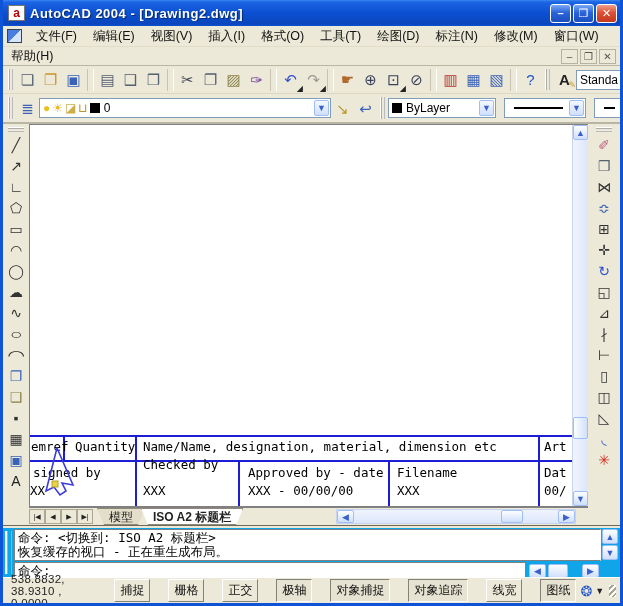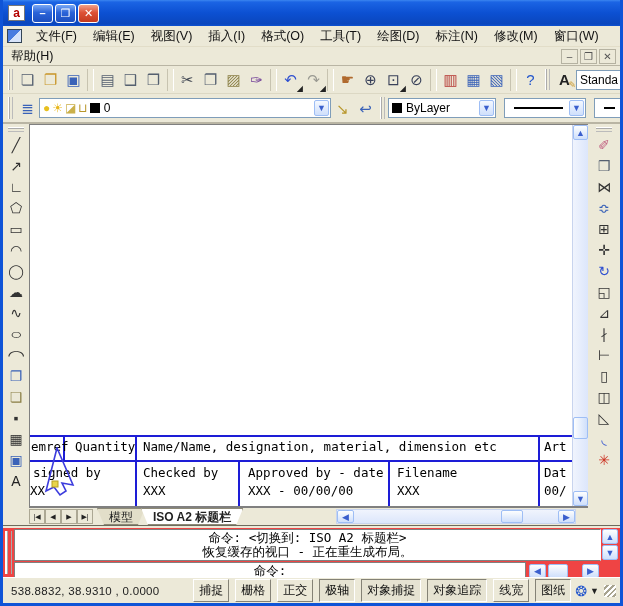--- a/index.html
+++ b/index.html
@@ -83,57 +83,58 @@
   .tab.active{background:#fff;font-weight:bold;z-index:2;}
   .hscroll{margin-left:auto;margin-top:1px;width:240px;height:15px;display:flex;
     background:linear-gradient(180deg,#f0f4fd,#dce6fb);border:1px solid #c8d4ee;}
   .hs-btn{width:17px;flex:0 0 17px;height:13px;}
   .htrack{flex:1;position:relative;}
   .hthumb{position:absolute;top:0;bottom:0;left:72%;width:22px;border-radius:2px;
     border:1px solid #9ebef5;background:linear-gradient(180deg,#fdfefe,#cfdffb);}
   .corner{width:12px;}
   
   .cmd-sep{height:3px;flex:0 0 3px;background:#ECE9D8;border-top:1px solid #6d6a5c;}
-  .cmdwin{height:49px;flex:0 0 49px;display:flex;background:#ef4444;padding:1px 2px 1px 0;text-align:center;}
+  .cmdwin{height:49px;flex:0 0 49px;display:flex;background:#0ea5e9;padding:1px 2px 1px 0;}
   .cmd-grip{width:7px;flex:0 0 7px;margin:2px 2px;border-left:3px ridge #fff;border-right:1px solid #aaa;}
   .cmd-col{flex:1;display:flex;flex-direction:column;}
   .cmd-history-row{flex:1;display:flex;}
   .cmd-history{flex:1;background:#fff;border:1px solid #808080;border-right-color:#fff;
     font-family:"DejaVu Sans Mono","Liberation Mono",monospace;font-size:12.5px;line-height:14px;
     padding:1px 3px;white-space:pre;overflow:hidden;}
   .cmd-vscroll{width:17px;flex:0 0 17px;display:flex;flex-direction:column;justify-content:flex-start;padding-left:1px;}
   .cmd-prompt-row{height:17px;flex:0 0 17px;display:flex;align-items:center;margin-top:1px;}
   .cmd-prompt{flex:1;height:17px;background:#fff;border:1px solid #808080;
     font-family:"DejaVu Sans Mono","Liberation Mono",monospace;font-size:12.5px;padding:0 3px;line-height:15px;}
   .cmd-hscroll{width:92px;flex:0 0 92px;display:flex;align-items:center;padding-left:3px;}
   .cmd-hscroll .scroll-btn{width:17px;height:14px;flex:0 0 17px;margin-right:2px;}
   .cmd-hthumb{width:20px;height:14px;border-radius:2px;border:1px solid #9ebef5;
     background:linear-gradient(180deg,#fdfefe,#cfdffb);margin-right:14px;}
   
   .statusbar{height:26px;flex:0 0 26px;display:flex;align-items:center;background:#ECE9D8;
     border-top:1px solid #fff;padding:0 4px;font-size:12px;}
   .coords{color:#222;font-size:11.5px;letter-spacing:.3px;padding-left:4px;}
   .toggles{margin-left:auto;display:flex;align-items:center;}
-  .toggle{margin-left:6px;padding:2px 5px;font-size:12px;color:#111;background:#ECE9D8;
+  .toggle{margin-left:18px;padding:2px 5px;font-size:12px;color:#111;background:#ECE9D8;
     border:1px solid;border-color:#fff #848276 #848276 #fff;white-space:nowrap;}
   .toggle.pressed{border-color:#848276 #fff #fff #848276;background:#e6e3d2;}
   .sat-icon{margin-left:4px;color:#2255cc;font-size:14px;}
   .status-caret{margin:0 3px;font-size:9px;color:#222;}
   .size-grip{width:12px;height:12px;margin-left:2px;background:
     repeating-linear-gradient(135deg,#fff 0 2px,#a8a490 2px 4px);}
   
   .cursor-arrow{position:absolute;}
 </style>
 </head>
 <body>
 
 <div class="window">
 
   <div class="titlebar">
     <div class="app-icon">a</div>
+    <div class="title-text">AutoCAD 2004 - [Drawing2.dwg]</div>
     <div class="winbtn">–</div>
     <div class="winbtn">❐</div>
     <div class="winbtn close">✕</div>
   </div>
 
   <div class="menurow r1">
     <div class="dwg-icon"></div>
     <div class="icon-strip">
 
     <span class="menu-item">文件(F)</span>
@@ -426,21 +427,21 @@
           <div class="tb-line" style="left:208px;top:335px;width:2px;bottom:0"></div>
           <div class="tb-line" style="left:358px;top:335px;width:2px;bottom:0"></div>
           <div class="tb-line" style="left:508px;top:310px;width:2px;bottom:0"></div>
 
           <span class="tb-text" style="left:1px;top:314px">emref</span>
           <span class="tb-text" style="left:45px;top:314px">Quantity</span>
           <span class="tb-text" style="left:113px;top:314px">Name/Name, designation, material, dimension etc</span>
           <span class="tb-text" style="left:514px;top:314px">Art</span>
 
           <span class="tb-text" style="left:3px;top:340px">signed by</span>
-          <span class="tb-text" style="left:113px;top:340px">Checked by</span>
+          <span class="tb-text" style="left:113px;top:332px">Checked by</span>
           <span class="tb-text" style="left:218px;top:340px">Approved by - date</span>
           <span class="tb-text" style="left:367px;top:340px">Filename</span>
           <span class="tb-text" style="left:514px;top:340px">Dat</span>
 
           <span class="tb-text" style="left:0;top:358px">XX</span>
           <span class="tb-text" style="left:113px;top:358px">XXX</span>
           <span class="tb-text" style="left:218px;top:358px">XXX - 00/00/00</span>
           <span class="tb-text" style="left:367px;top:358px">XXX</span>
           <span class="tb-text" style="left:514px;top:358px">00/</span>
 

